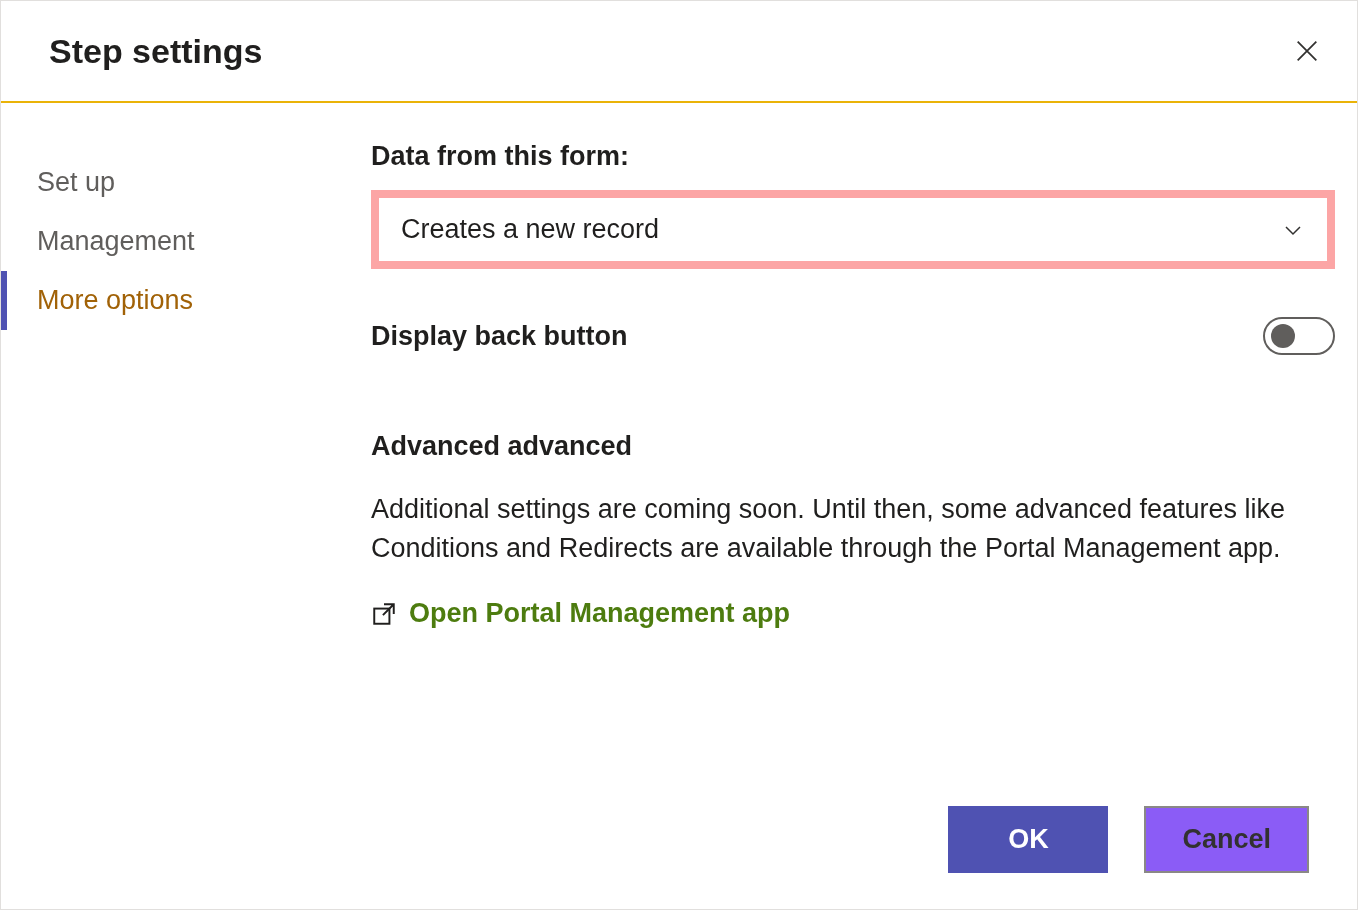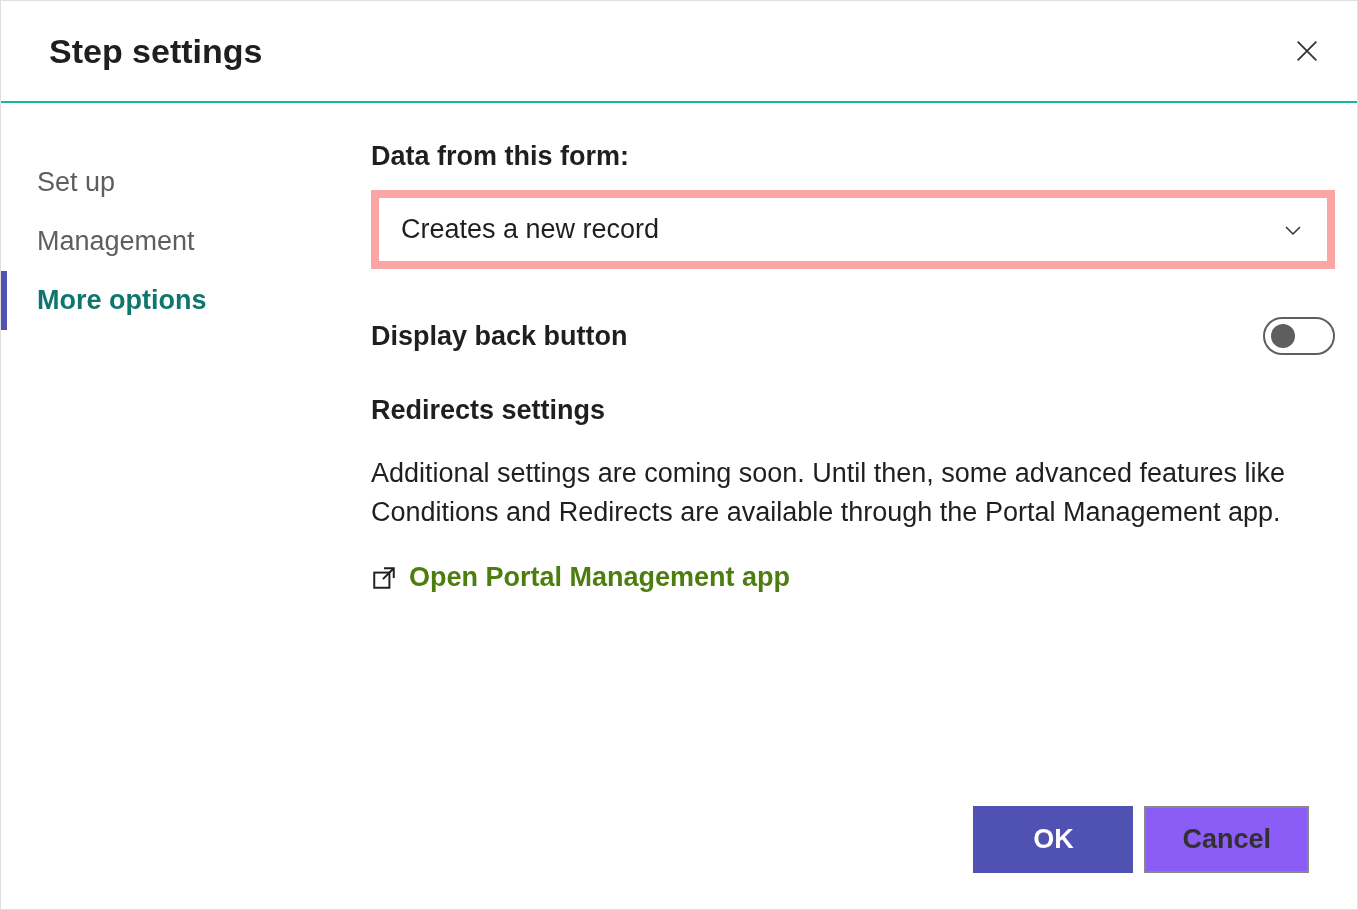--- a/index.html
+++ b/index.html
@@ -18,21 +18,21 @@
       border: 1px solid #e1dfdd;
       display: flex;
       flex-direction: column;
       position: relative;
     }
     .dialog-header {
       display: flex;
       align-items: center;
       justify-content: space-between;
       padding: 28px 28px 28px 48px;
-      border-bottom: 2px solid #14b8a6;
+      border-bottom: 2px solid #eab308;
       gap: 16px;
     }
     .dialog-title {
       font-size: 34px;
       font-weight: 600;
       color: #201f1e;
     }
     .close-btn {
       background: none;
       border: none;
@@ -59,23 +59,23 @@
       flex-shrink: 0;
     }
     .sidebar-item {
       padding: 14px 30px 14px 30px;
       font-size: 27px;
       color: #605e5c;
       cursor: pointer;
       border-left: 6px solid transparent;
     }
     .sidebar-item.active {
-      color: #0f766e;
+      color: #a16207;
       border-left: 6px solid #4f52b2;
-      font-weight: 700;
+      font-weight: 400;
     }
     .main-content {
       flex: 1;
       padding: 38px 22px 0 30px;
     }
     .field-label {
       font-size: 27px;
       font-weight: 600;
       color: #201f1e;
       margin-bottom: 18px;
@@ -97,21 +97,21 @@
       width: 24px;
       height: 24px;
       stroke: #323130;
       stroke-width: 1.5;
       fill: none;
     }
     .toggle-row {
       display: flex;
       align-items: center;
       justify-content: space-between;
-      margin-bottom: 40px;
+      margin-bottom: 76px;
     }
     .toggle-label {
       font-size: 27px;
       font-weight: 600;
       color: #201f1e;
     }
     .toggle {
       width: 72px;
       height: 38px;
       border: 2px solid #605e5c;
@@ -157,21 +157,21 @@
       height: 26px;
       stroke: #201f1e;
       stroke-width: 1.8;
       fill: none;
     }
     .dialog-footer {
       position: absolute;
       bottom: 36px;
       right: 48px;
       display: flex;
-      gap: 11px;
+      gap: 36px;
     }
     .btn {
       min-width: 160px;
       padding: 16px 36px;
       font-size: 27px;
       font-weight: 600;
       border: none;
       cursor: pointer;
     }
     .btn-primary {
@@ -219,21 +219,21 @@
         </svg>
       </div>
 
       <div class="toggle-row">
         <span class="toggle-label">Display back button</span>
         <div class="toggle">
           <div class="toggle-knob"></div>
         </div>
       </div>
 
-      <div class="section-title">Redirects settings</div>
+      <div class="section-title">Advanced advanced</div>
       <p class="section-text">Additional settings are coming soon. Until then, some advanced features like Conditions and Redirects are available through the Portal Management app.</p>
 
       <a class="open-link">
         <svg viewBox="0 0 24 24">
           <rect x="3" y="7" width="14" height="14"></rect>
           <path d="M12 3 L21 3 L21 12 M21 3 L11 13"></path>
         </svg>
         <span>Open Portal Management app</span>
       </a>
     </div>

